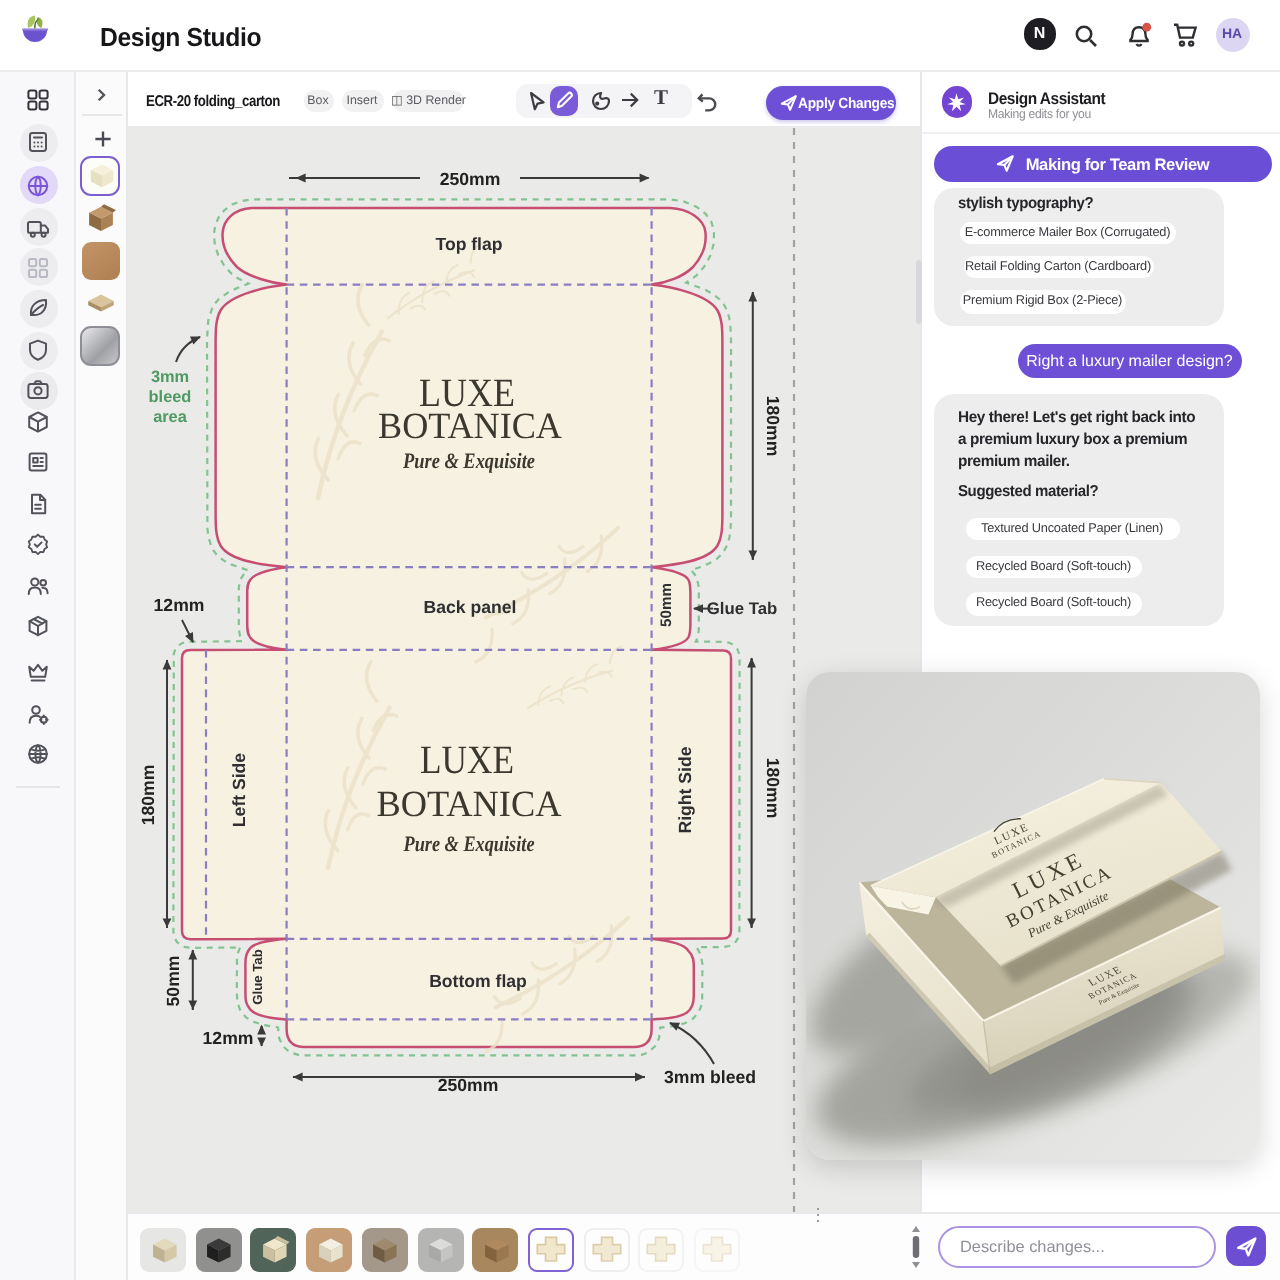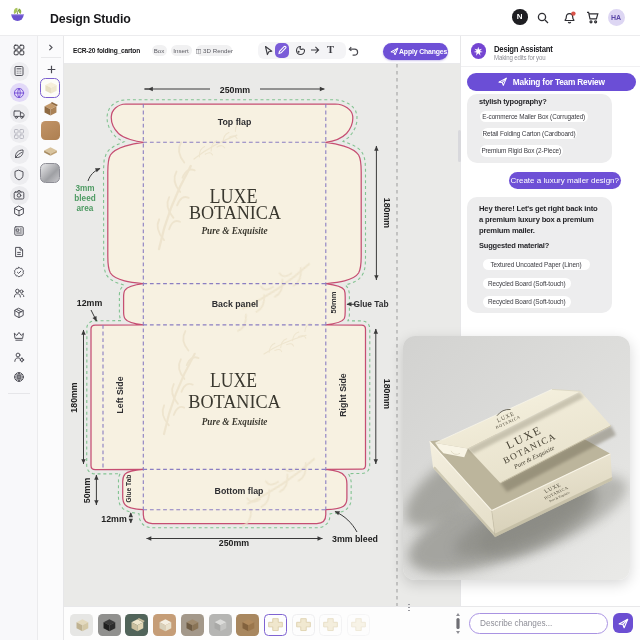--- a/index.html
+++ b/index.html
@@ -561,21 +561,21 @@
     </svg>
 <span style="font-size:8.3px;font-weight:700;color:#fff;letter-spacing:-0.2px;">Making for Team Review</span>
 </div>
 <div class="abs" style="left:461px;top:66px;width:179px;height:1px;background:#f0f0f2;z-index:16;"></div>
 <div id="chat" class="abs" style="left:0;top:0;width:640px;height:0;z-index:16;">
     <div class="abs" style="left:467px;top:94px;width:145px;height:69px;background:#ededee;border-radius:10px;"></div>
     <div class="abs" style="left:479px;top:97px;font-size:7.9px;font-weight:700;color:#26262a;letter-spacing:-0.2px;transform:scaleX(.95);transform-origin:0 0;white-space:nowrap;">stylish typography?</div>
     <div class="abs" style="left:479.5px;top:110.5px;width:108.5px;height:11.5px;background:#fff;border-radius:6px;font-size:6.4px;color:#3a3a40;text-align:center;line-height:11.5px;white-space:nowrap;letter-spacing:-0.1px;">E-commerce Mailer Box (Corrugated)</div>
     <div class="abs" style="left:481.5px;top:127.5px;width:95px;height:11.5px;background:#fff;border-radius:6px;font-size:6.4px;color:#3a3a40;text-align:center;line-height:11.5px;white-space:nowrap;letter-spacing:-0.1px;">Retail Folding Carton (Cardboard)</div>
     <div class="abs" style="left:480px;top:145px;width:82.5px;height:11.5px;background:#fff;border-radius:6px;font-size:6.4px;color:#3a3a40;text-align:center;line-height:11.5px;white-space:nowrap;letter-spacing:-0.1px;">Premium Rigid Box (2-Piece)</div>
-    <div class="abs" style="left:508.5px;top:172px;width:112.5px;height:17px;background:#6e50d6;border-radius:8.5px;color:#fff;font-size:8px;text-align:center;line-height:17px;white-space:nowrap;">Create a luxury mailer design?</div>
+    <div class="abs" style="left:508.5px;top:172px;width:112.5px;height:17px;background:#6e50d6;border-radius:8.5px;color:#fff;font-size:8px;text-align:center;line-height:17px;white-space:nowrap;">Right a luxury mailer design?</div>
     <div class="abs" style="left:467px;top:197px;width:145px;height:116px;background:#ededee;border-radius:10px;"></div>
     <div class="abs" style="left:479px;top:202.5px;font-size:7.9px;font-weight:700;color:#26262a;line-height:11.4px;letter-spacing:-0.2px;transform:scaleX(.97);transform-origin:0 0;white-space:nowrap;">Hey there! Let's get right back into<br>a premium luxury box a premium<br>premium mailer.</div>
     <div class="abs" style="left:479px;top:241px;font-size:7.9px;font-weight:700;color:#26262a;letter-spacing:-0.2px;transform:scaleX(.95);transform-origin:0 0;white-space:nowrap;">Suggested material?</div>
     <div class="abs" style="left:482.5px;top:258.5px;width:107px;height:11.5px;background:#fff;border-radius:6px;font-size:6.4px;color:#3a3a40;text-align:center;line-height:11.5px;white-space:nowrap;letter-spacing:-0.1px;">Textured Uncoated Paper (Linen)</div>
     <div class="abs" style="left:482.5px;top:277.5px;width:88.5px;height:11.5px;background:#fff;border-radius:6px;font-size:6.4px;color:#3a3a40;text-align:center;line-height:11.5px;white-space:nowrap;letter-spacing:-0.1px;">Recycled Board (Soft-touch)</div>
     <div class="abs" style="left:482.5px;top:296px;width:88.5px;height:11.5px;background:#fff;border-radius:6px;font-size:6.4px;color:#3a3a40;text-align:center;line-height:11.5px;white-space:nowrap;letter-spacing:-0.1px;">Recycled Board (Soft-touch)</div>
   </div>
 
 <div class="abs" style="left:458.2px;top:130px;width:3.2px;height:32px;background:#d8d8dc;border-radius:2px;z-index:17;"></div>
 

